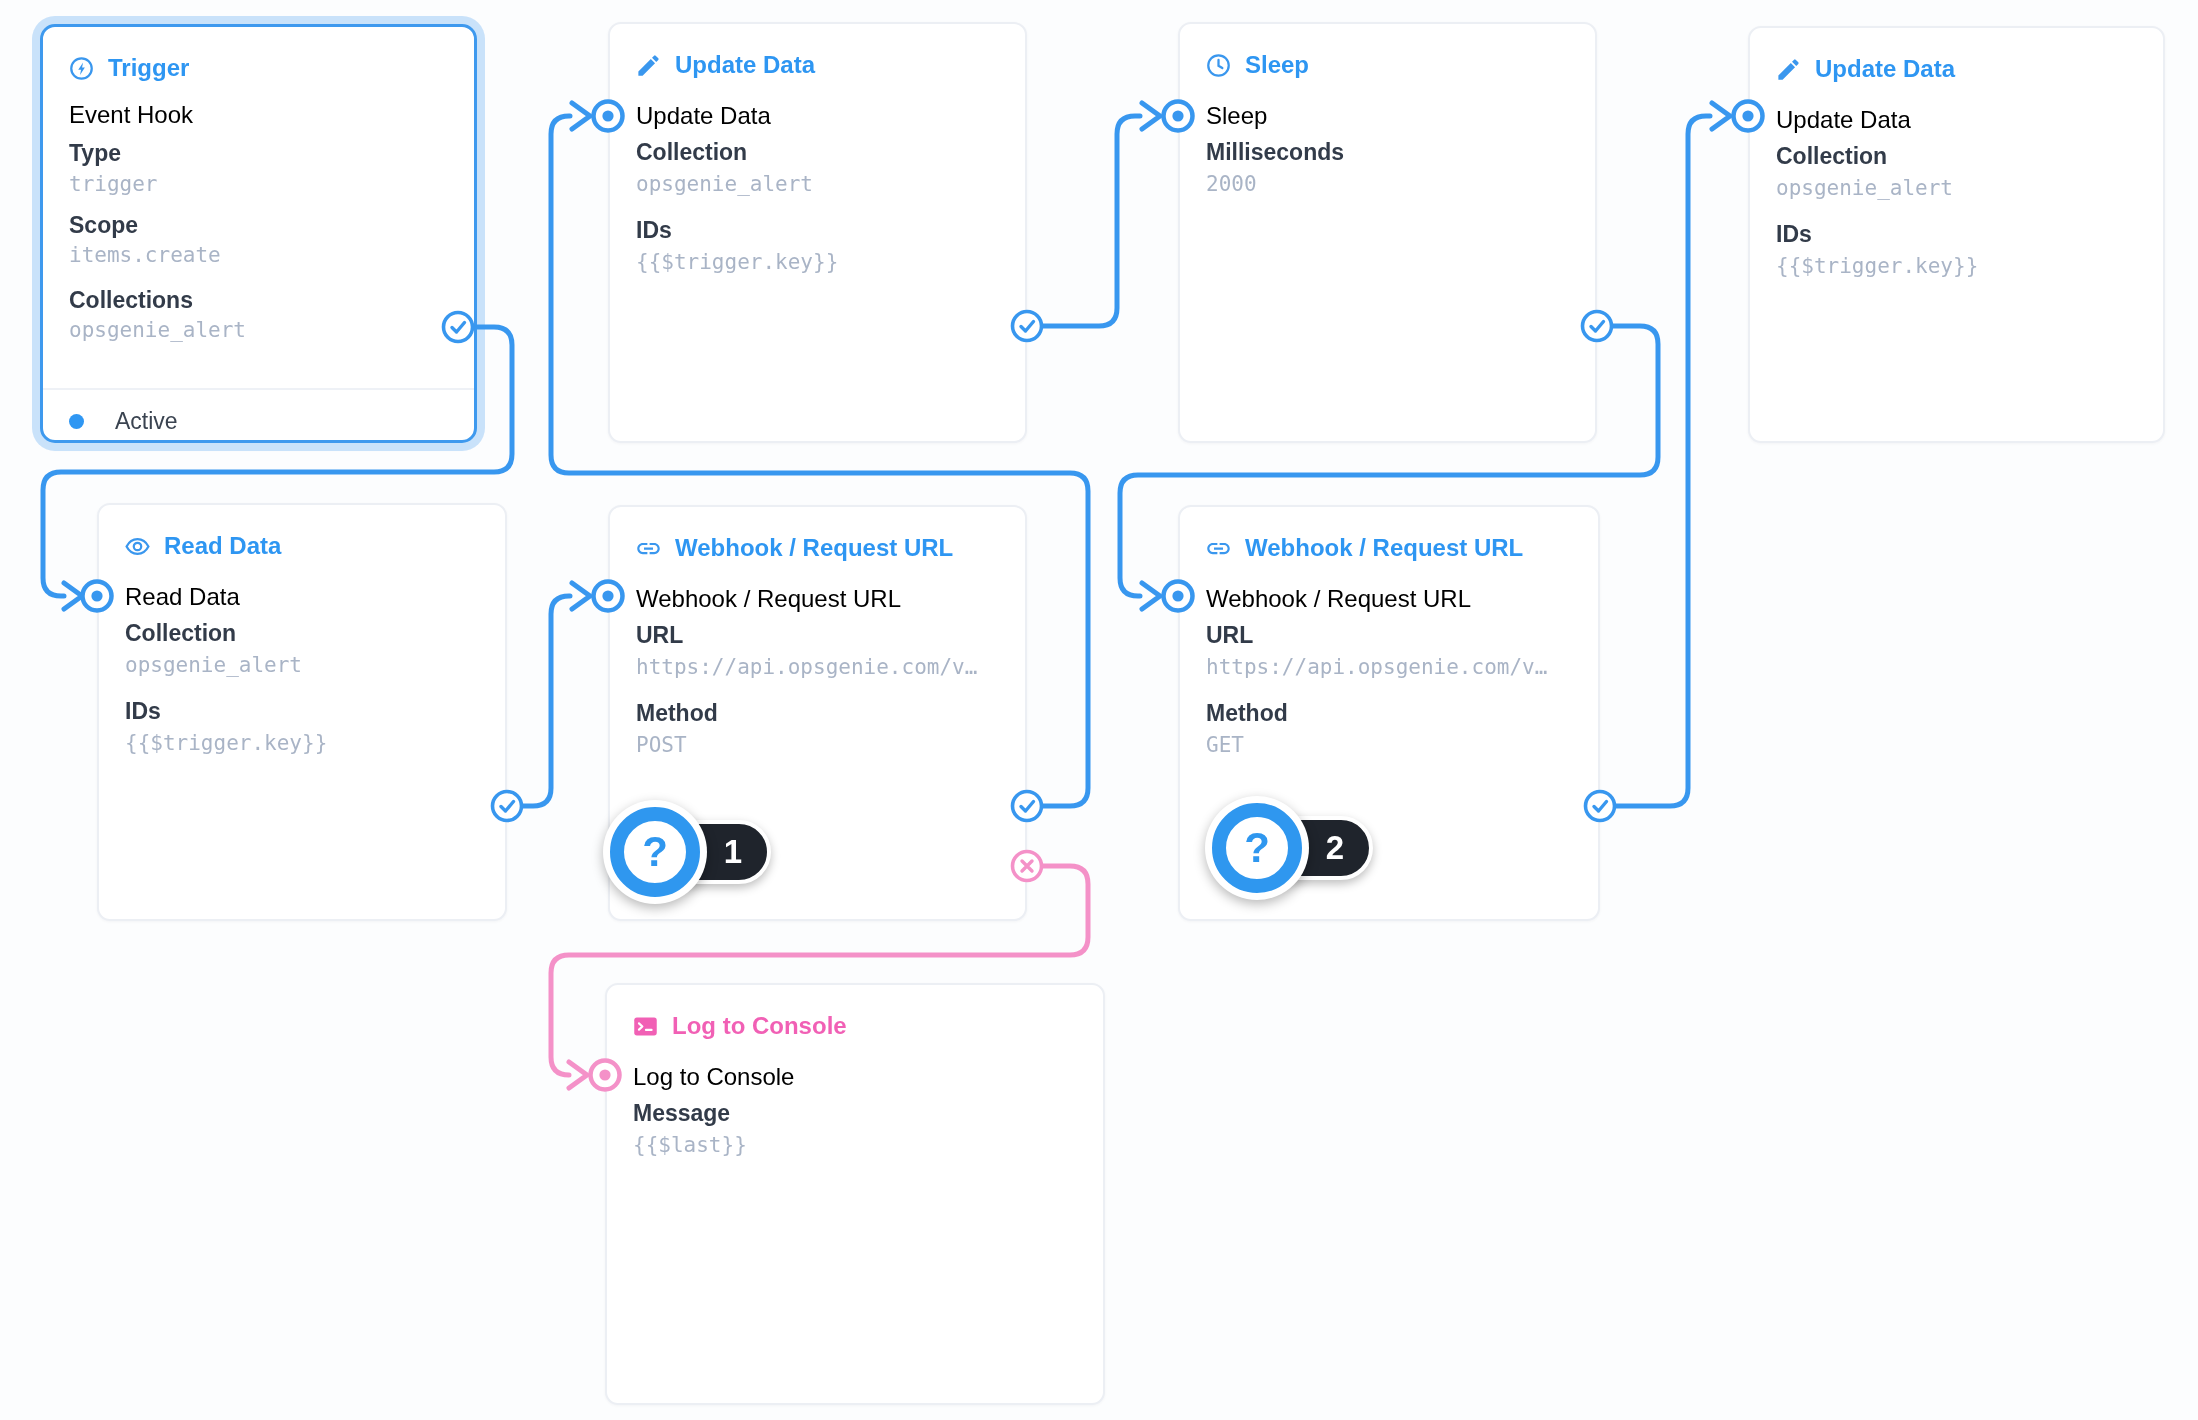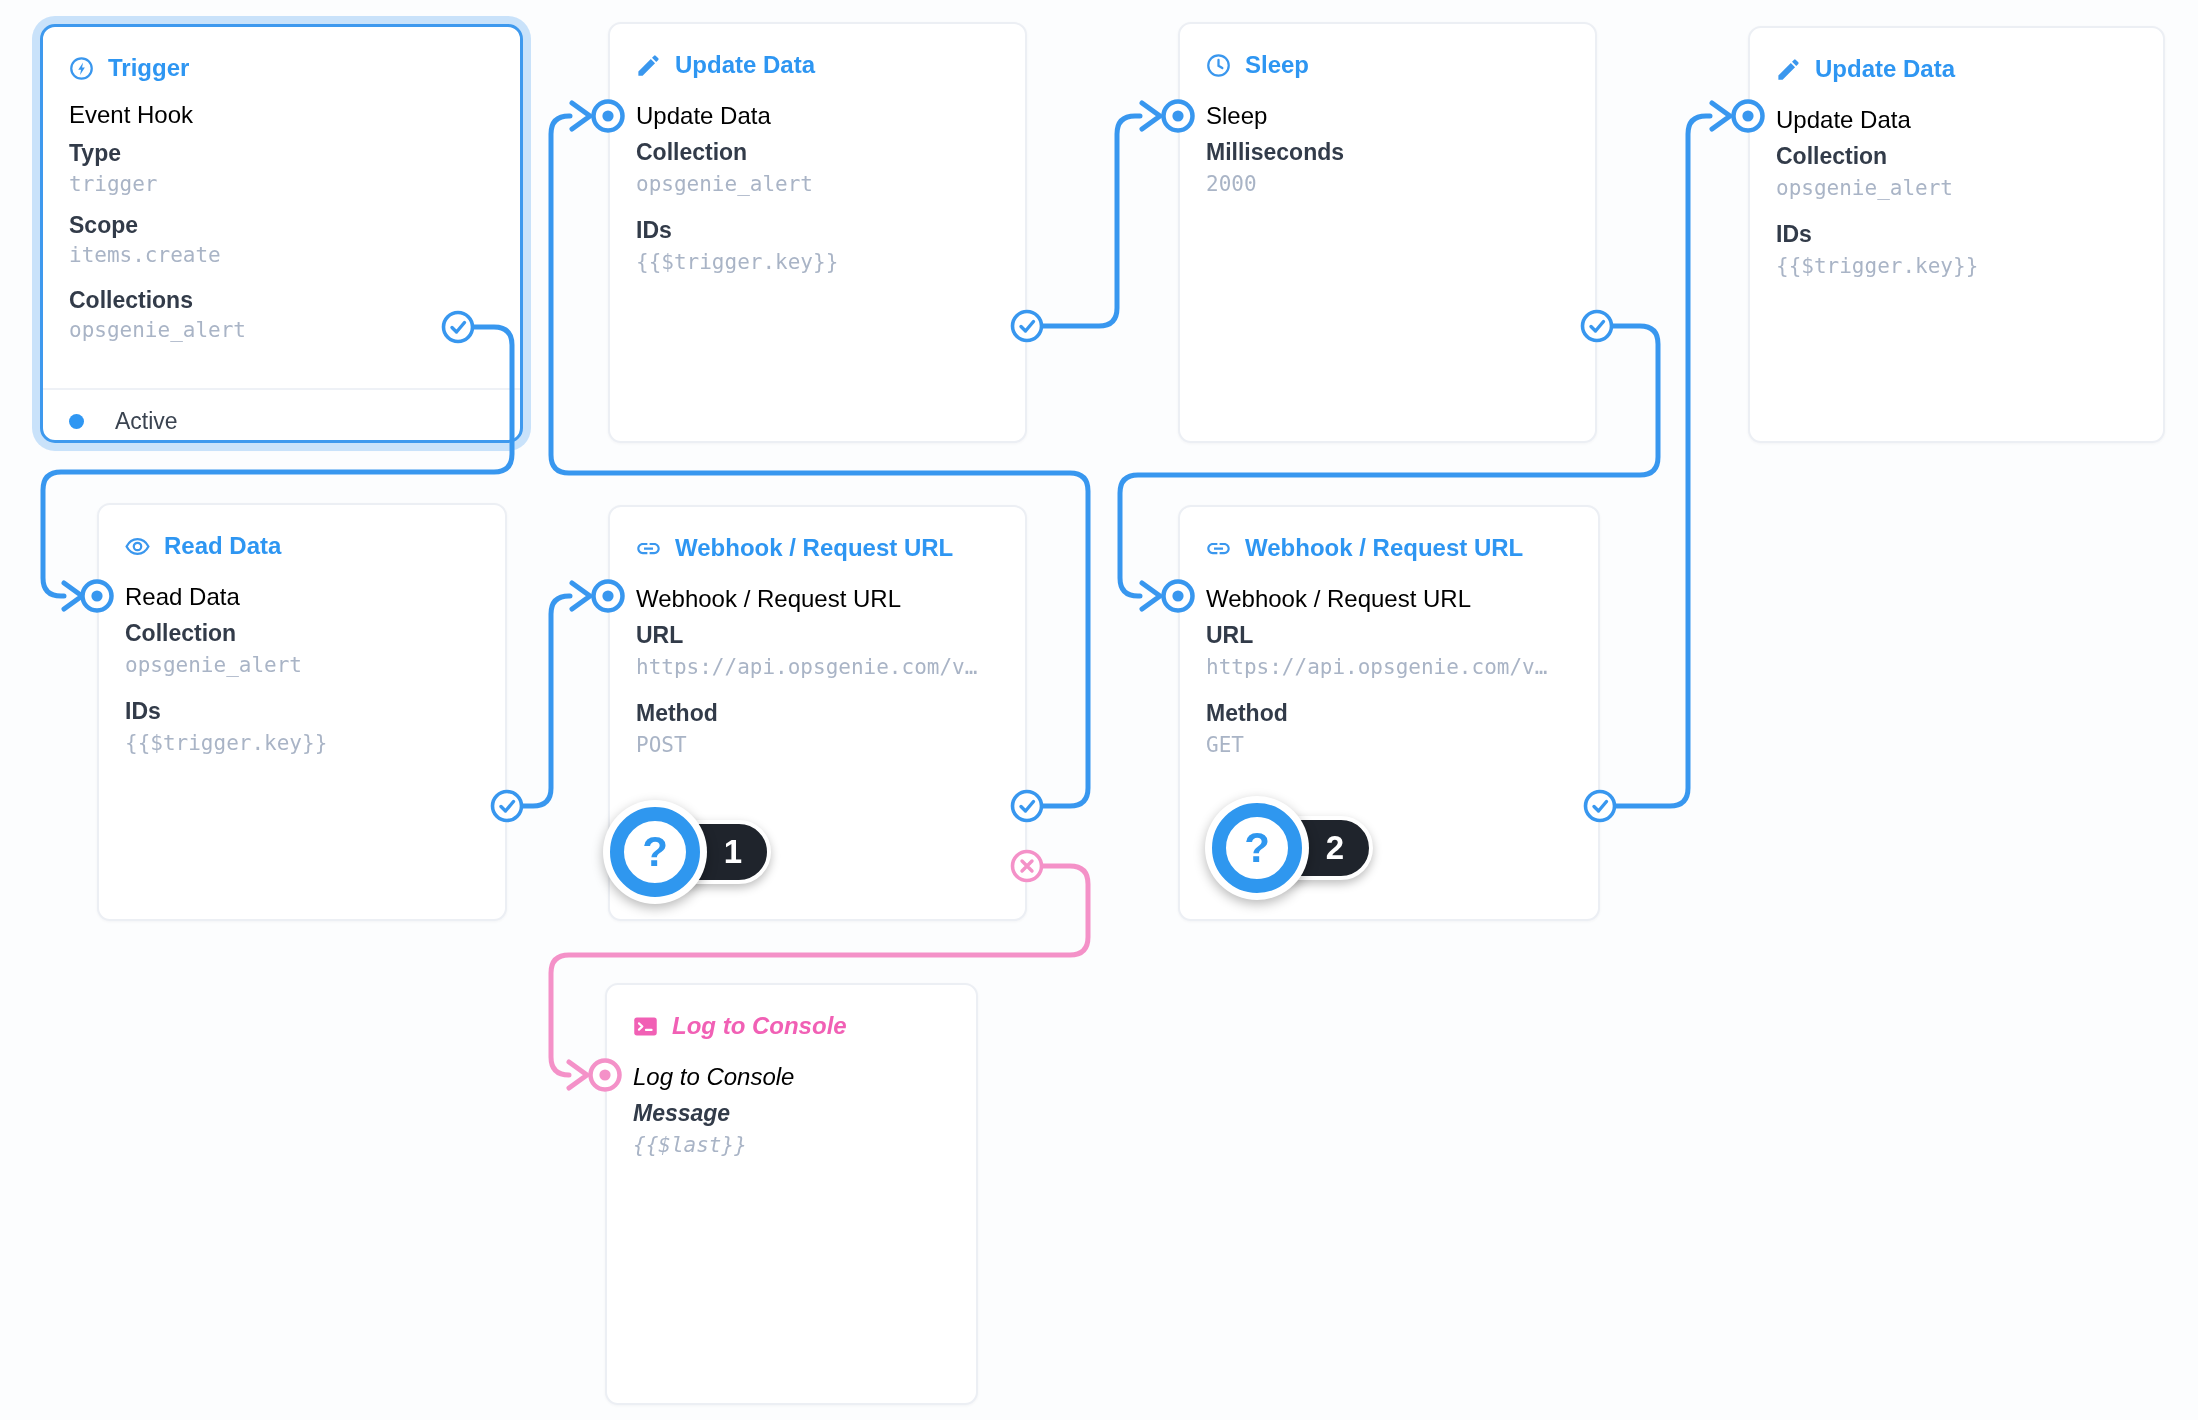--- a/index.html
+++ b/index.html
@@ -11,28 +11,28 @@
   .canvas{position:absolute;inset:0;}
   
   .panel{
     position:absolute;background:#ffffff;border:2px solid #eceff4;border-radius:13px;
     box-shadow:0 1px 3px rgba(20,30,50,0.04);box-sizing:border-box;z-index:1;
   }
   .panel.selected{
     border:3px solid #3e99ee;border-radius:15px;
     box-shadow:0 0 0 8px #c9e2fa, 0 2px 8px rgba(20,30,50,0.08);
   }
-  .p-trigger {left:40px; top:24px; width:483px;height:419px;}
+  .p-trigger {left:40px; top:24px; width:437px;height:419px;}
   .p-update1 {left:608px; top:22px; width:419px;height:421px;}
   .p-sleep   {left:1178px;top:22px; width:419px;height:421px;}
   .p-update2 {left:1748px;top:26px; width:417px;height:417px;}
   .p-read    {left:97px;  top:503px;width:410px;height:418px;text-align:right;}
   .p-webhook1{left:608px; top:505px;width:419px;height:416px;}
   .p-webhook2{left:1178px;top:505px;width:422px;height:416px;}
-  .p-log     {left:605px; top:983px;width:373px;height:422px;font-style:italic;}
+  .p-log     {left:605px; top:983px;width:500px;height:422px;}
 
   .panel-title{
     position:absolute;left:25px;top:26px;display:flex;align-items:center;gap:13px;
     font-size:24px;font-weight:700;color:#2e96f2;line-height:30px;white-space:nowrap;
   }
   .panel-title .icon{width:27px;height:27px;display:inline-flex;color:#3a97ee;}
   .panel-title .icon svg{width:27px;height:27px;}
   .pink .panel-title{color:#f160b5;}
   .pink .panel-title .icon{color:#f160b5;}
 

